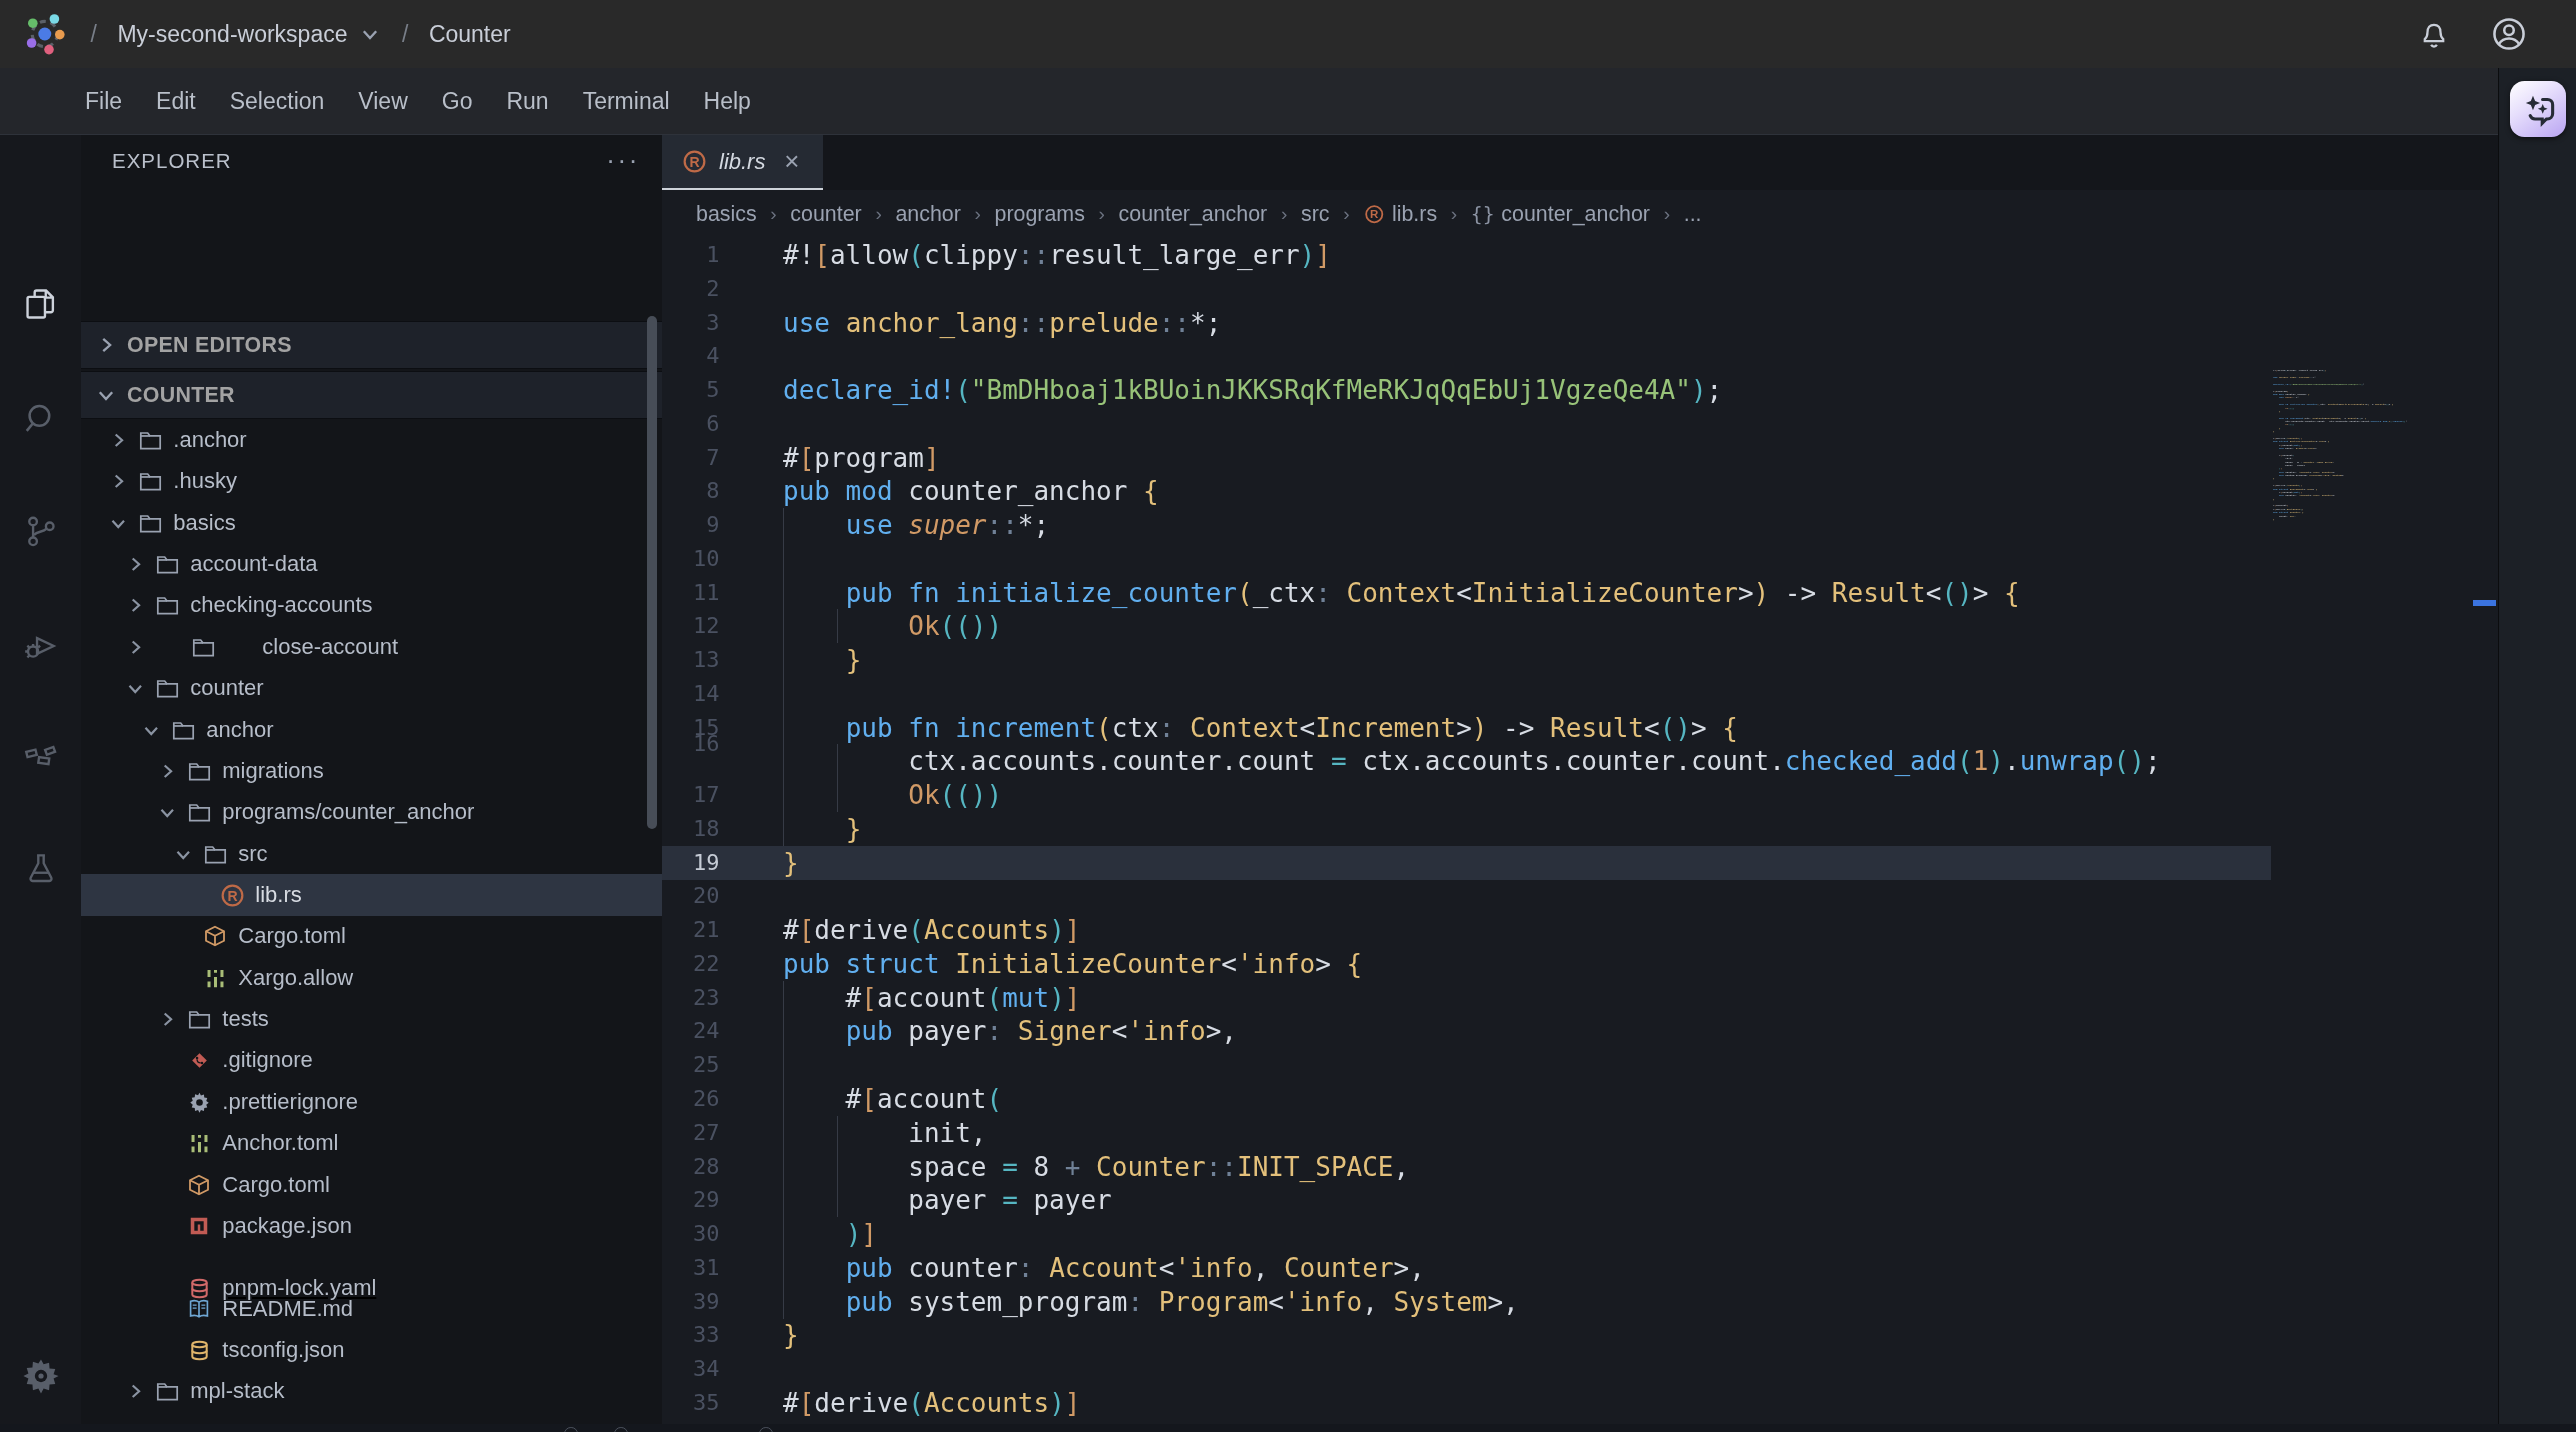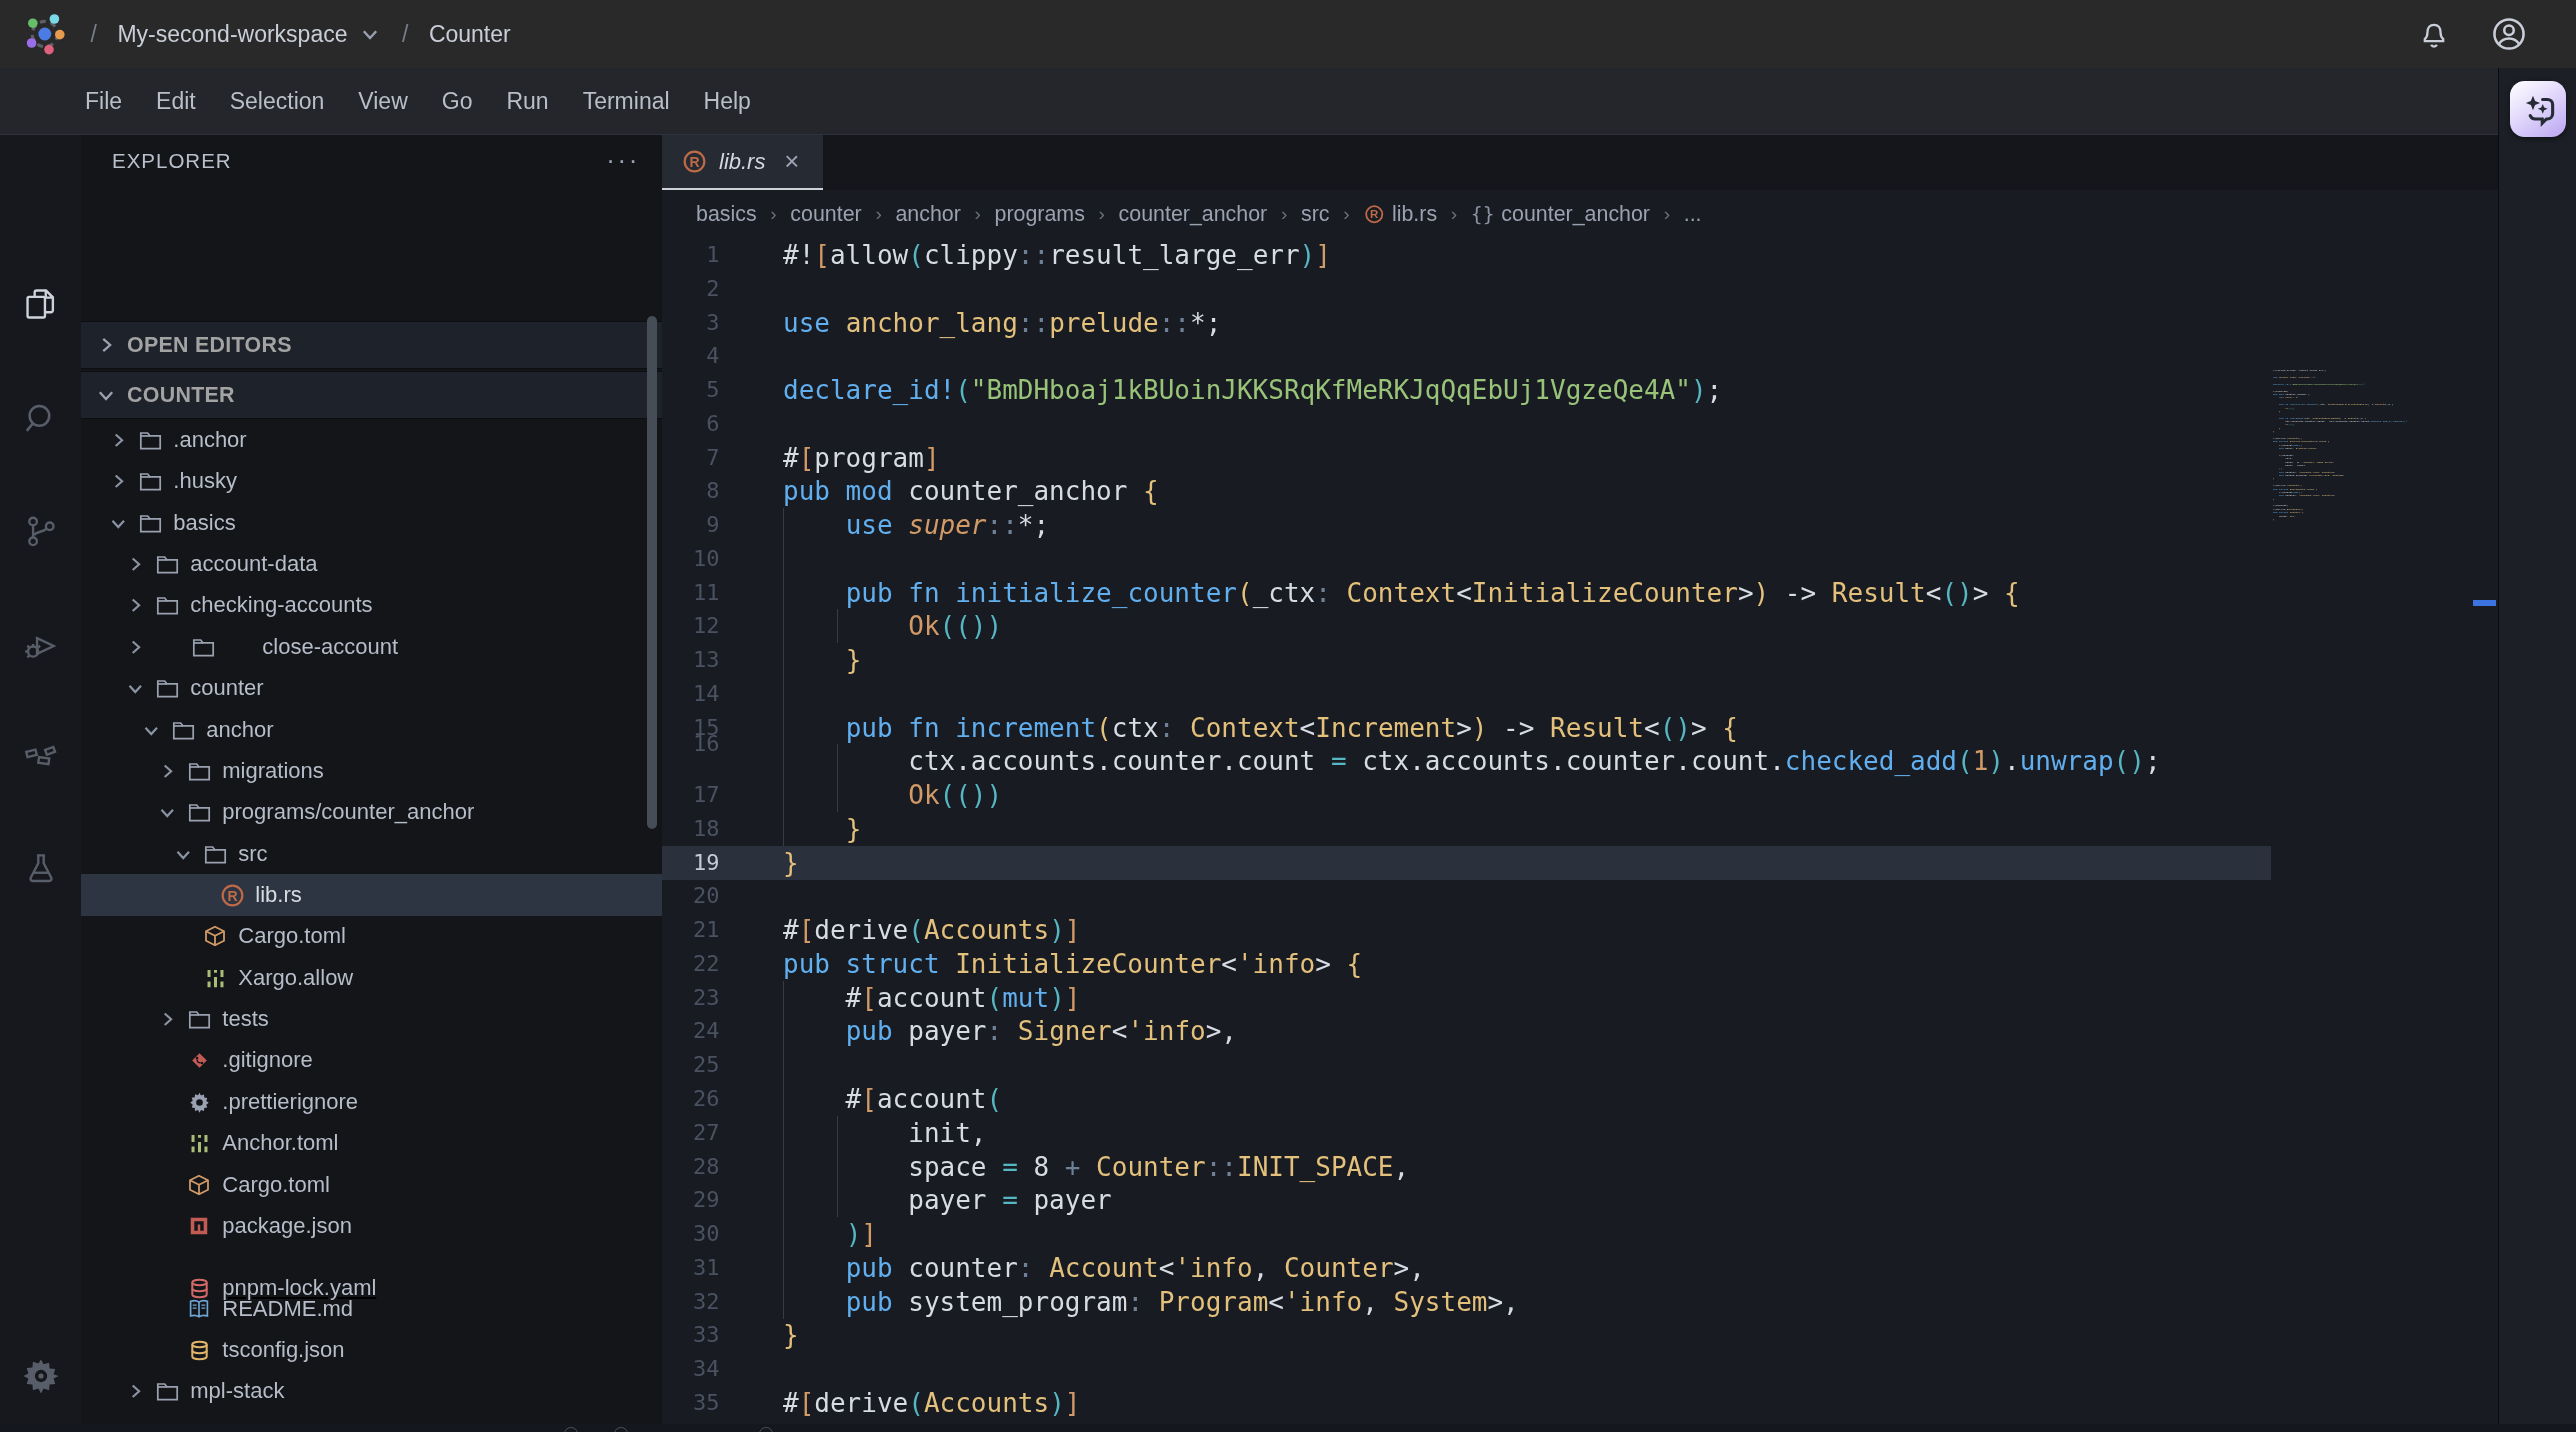--- a/index.html
+++ b/index.html
@@ -607,21 +607,21 @@
           <div class="gnum" style="top: 709px;">22</div>
           <div class="gnum" style="top: 743px;">23</div>
           <div class="gnum" style="top: 776px;">24</div>
           <div class="gnum" style="top: 810px;">25</div>
           <div class="gnum" style="top: 844px;">26</div>
           <div class="gnum" style="top: 878px;">27</div>
           <div class="gnum" style="top: 912px;">28</div>
           <div class="gnum" style="top: 945px;">29</div>
           <div class="gnum" style="top: 979px;">30</div>
           <div class="gnum" style="top: 1013px;">31</div>
-          <div class="gnum" style="top: 1047px;">32</div>
+          <div class="gnum" style="top: 1047px;">39</div>
           <div class="gnum" style="top: 1080px;">33</div>
           <div class="gnum" style="top: 1114px;">34</div>
           <div class="gnum" style="top: 1148px;">35</div>
           <div class="gnum" style="top: 1182px;">36</div>
         </div>
       <div class="codepane" id="codepane">
           <div class="cl" style="top: 0px;"><span class="tk-w">#!</span><span class="tk-or">[</span><span class="tk-w">allow</span><span class="tk-cy">(</span><span class="tk-w">clippy</span><span class="tk-pn">::</span><span class="tk-w">result_large_err</span><span class="tk-cy">)</span><span class="tk-or">]</span></div>
           <div class="cl" style="top: 34px;"></div>
           <div class="cl" style="top: 68px;"><span class="tk-kw">use </span><span class="tk-ty">anchor_lang</span><span class="tk-pn">::</span><span class="tk-ty">prelude</span><span class="tk-pn">::</span><span class="tk-w">*;</span></div>
           <div class="cl" style="top: 101px;"></div>

